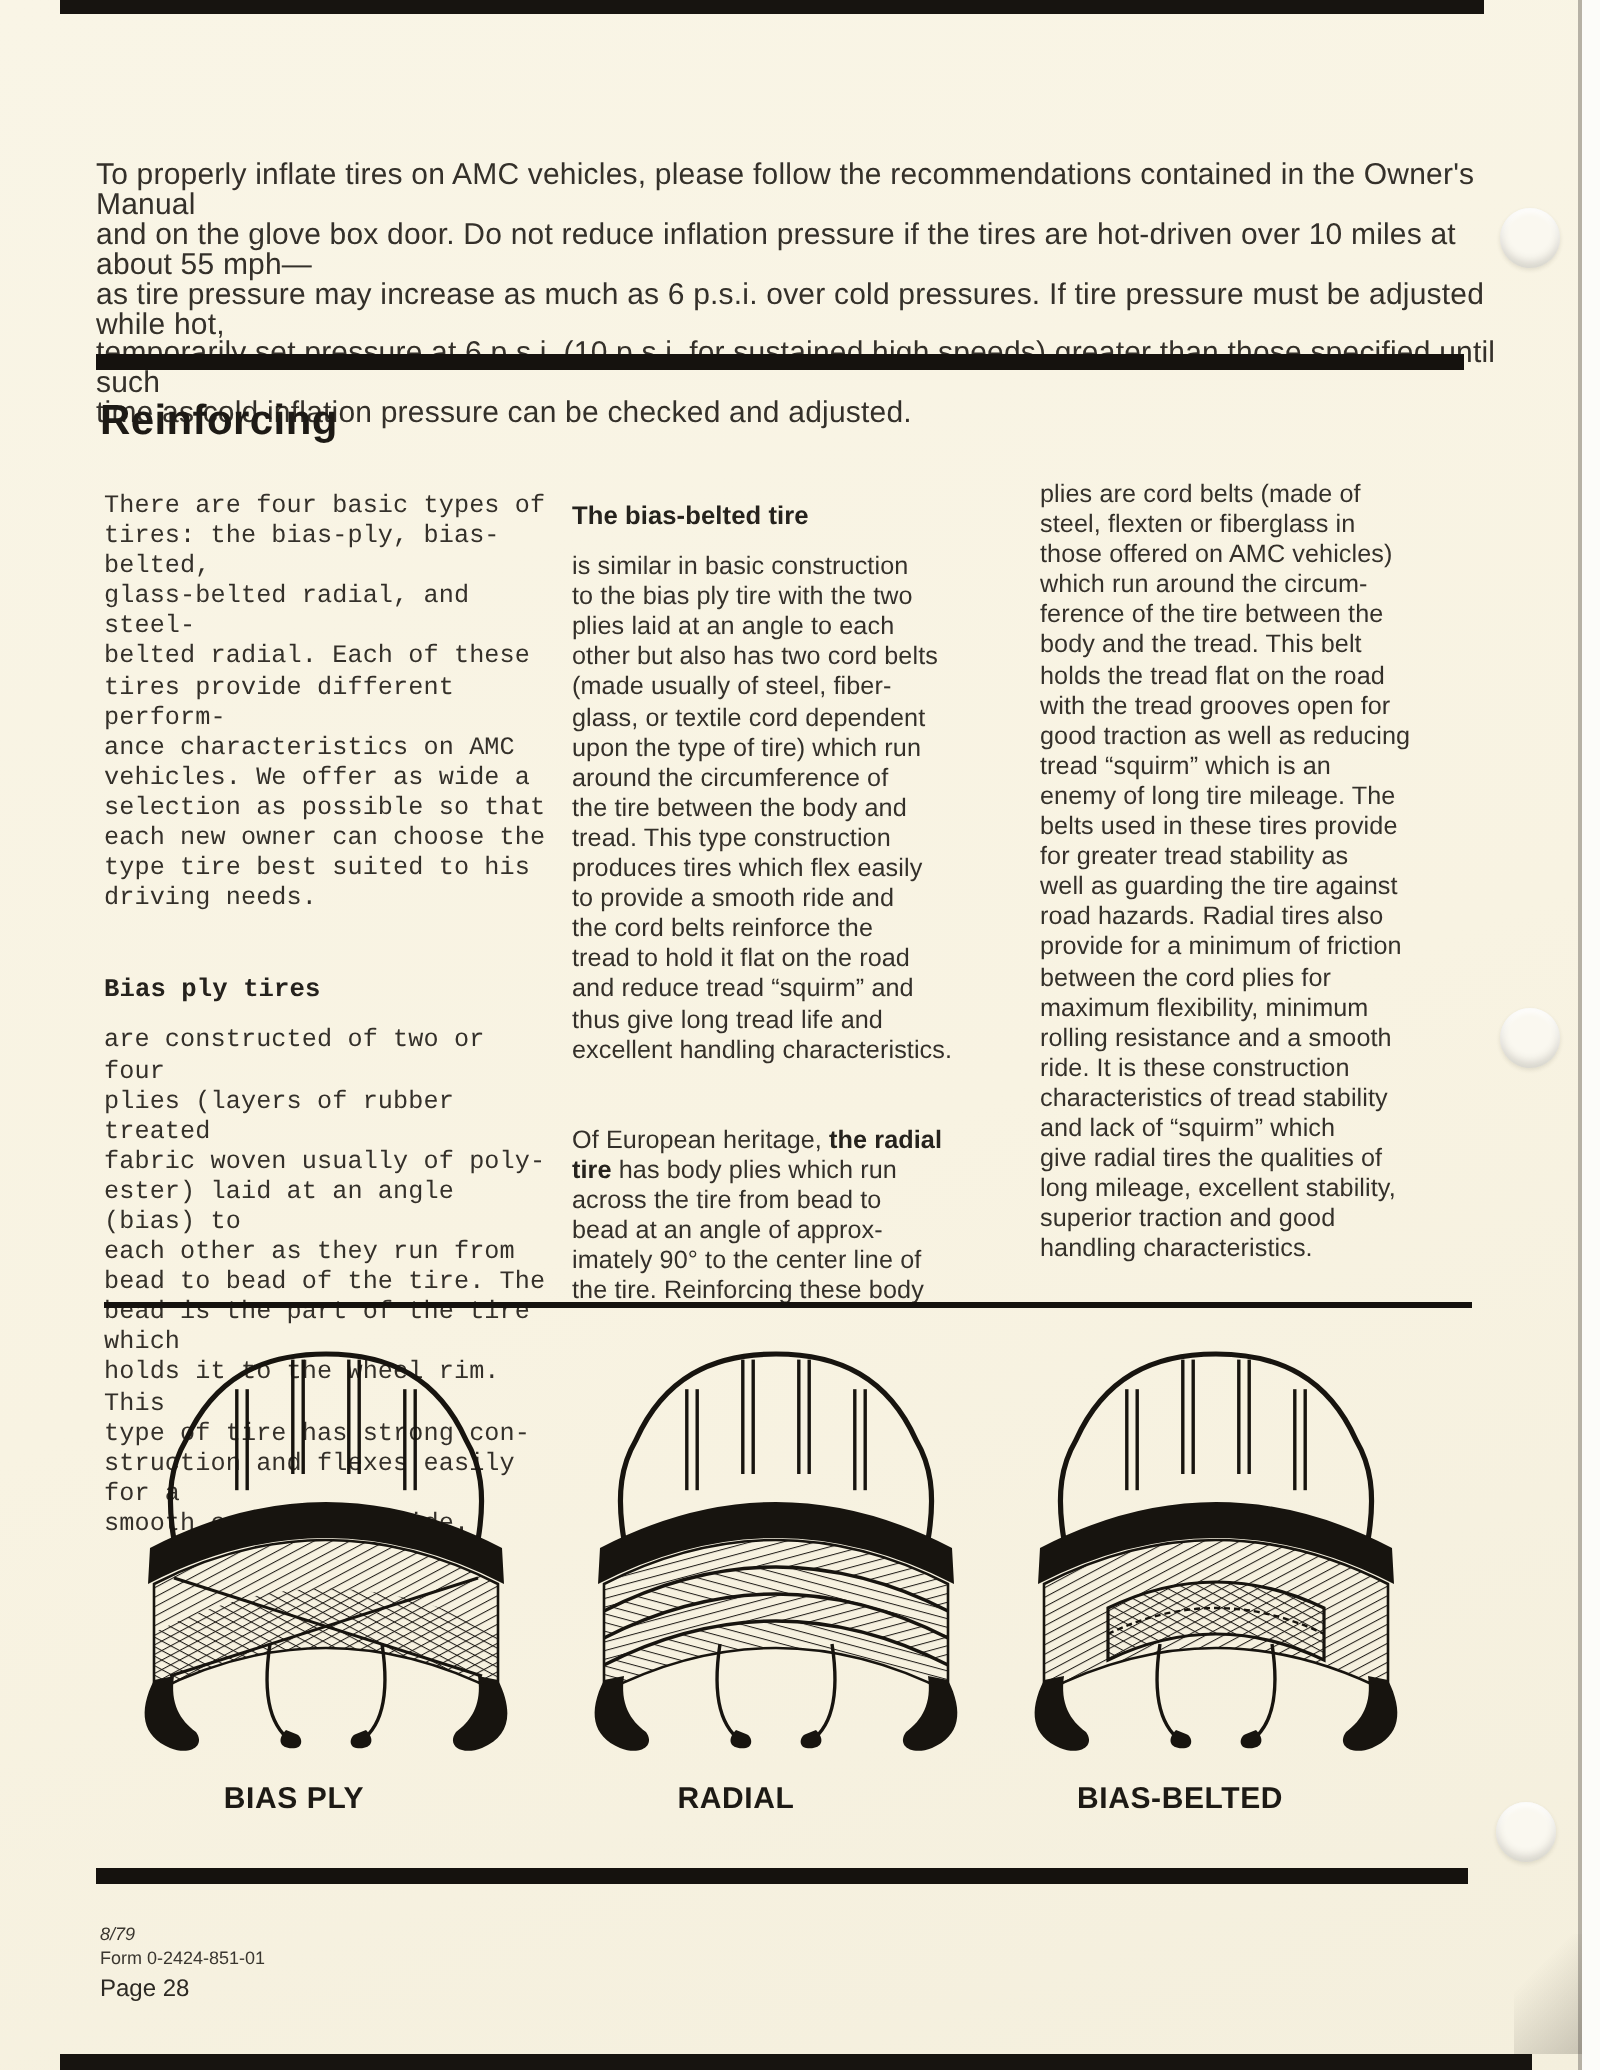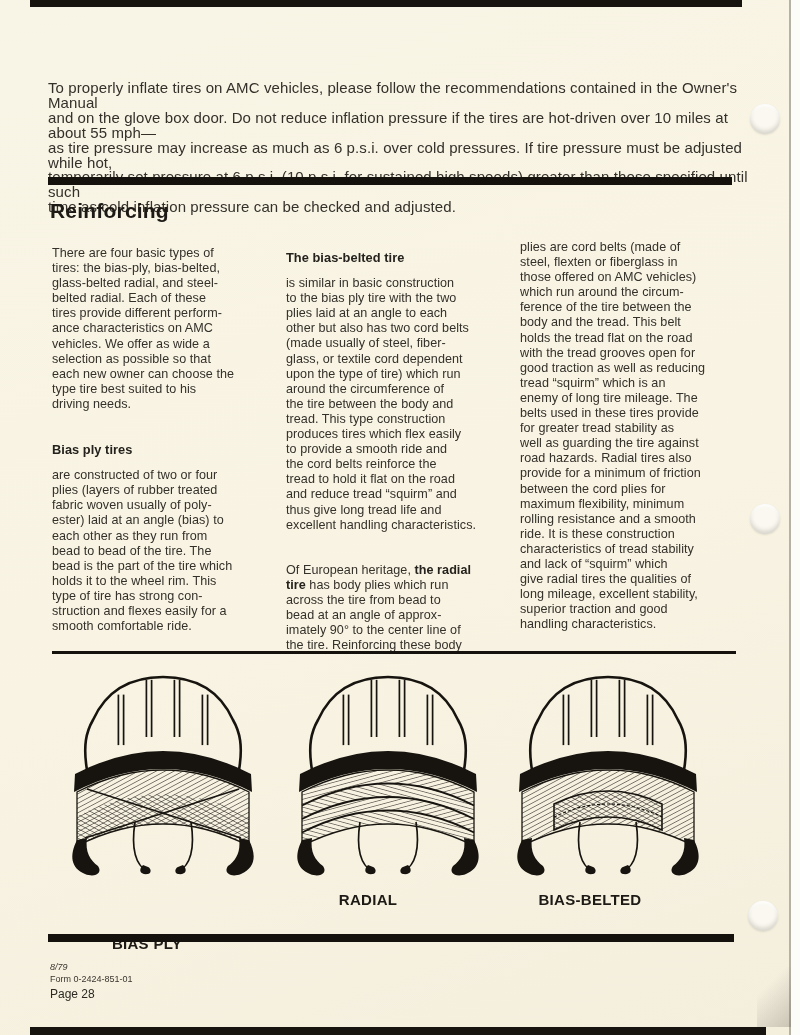--- a/index.html
+++ b/index.html
@@ -25,33 +25,33 @@
          font-size:15px;line-height:14.9px;color:#34302a;letter-spacing:.1px;}
   .rule{position:absolute;background:#15120e;}
   .rule-1{left:48px;top:177px;width:684px;height:8px;}
   .rule-2{left:52px;top:651px;width:684px;height:3px;}
   .rule-3{left:48px;top:934px;width:686px;height:8px;}
 
   .h1{position:absolute;left:50px;top:199px;font-size:21px;font-weight:700;color:#1d1a15;letter-spacing:.2px;}
 
   .cols{position:absolute;left:52px;top:238px;width:700px;display:flex;}
   .col{font-size:12.6px;line-height:15.1px;color:#34302a;letter-spacing:.05px;}
-  .col-1{width:222px;margin-right:12px;padding-top:8px;}
+  .col-1{width:222px;margin-right:12px;padding-top:8px;font-family:Liberation Mono, monospace;}
   .col-2{width:220px;margin-right:14px;}
   .col-3{width:228px;padding-top:2px;}
   .col h3{font-size:12.8px;font-weight:700;color:#25221d;margin:12px 0 11px 0;}
   .col p{margin:0;}
   .gap-lg{margin-top:30px !important;}
   .b{font-weight:700;color:#25221d;}
 
   .diagram{position:absolute;top:668px;}
   .d1{left:63px;} .d2{left:288px;} .d3{left:508px;}
   .dlabel{position:absolute;top:891px;width:200px;text-align:center;
           font-size:15px;font-weight:700;color:#1d1a15;letter-spacing:.3px;}
-  .dl1{left:47px;margin-top:44px;} .dl2{left:268px;} .dl3{left:490px;}
+  .dl1{left:47px;} .dl2{left:268px;} .dl3{left:490px;}
 
   .footer{position:absolute;left:50px;color:#3a362f;}
   .f-line1{top:962px;font-size:9px;font-style:italic;}
   .f-line2{top:974px;font-size:9px;}
   .f-page{top:987px;font-size:12px;color:#2c2923;}
 </style>
 </head>
 <body>
 
 <div class="page">

